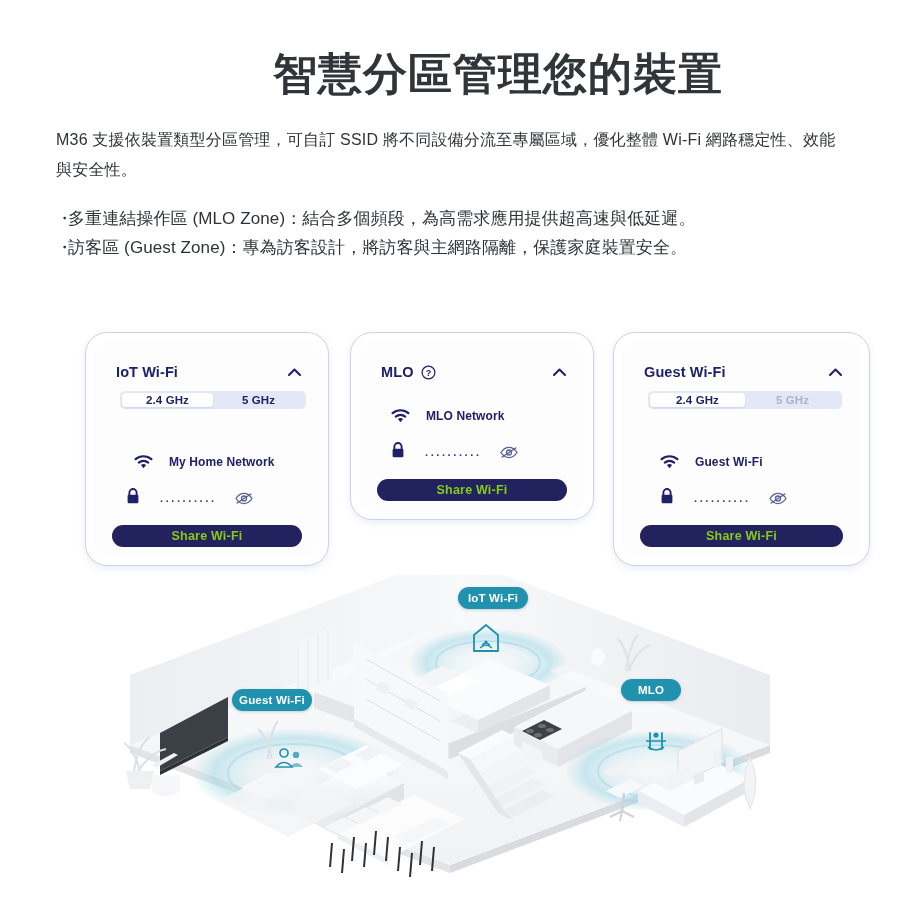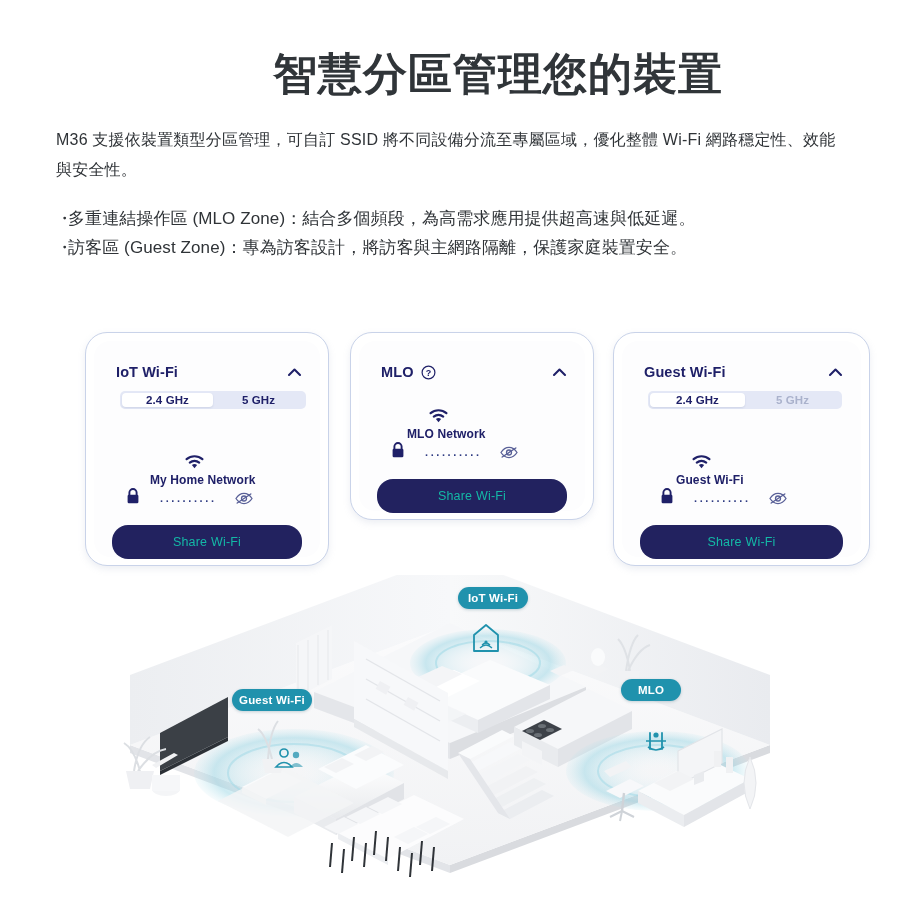--- a/index.html
+++ b/index.html
@@ -148,22 +148,21 @@
   .band-seg.active {
     background: #ffffff;
     box-shadow: 0 1px 2px rgba(80,95,140,0.14);
   }
   .band-seg.disabled { color: #aab2cc; font-weight: 700; }
 
   
   .ssid-row {
     position: absolute;
     display: flex;
-    align-items: center;
-    flex-direction: column;
+    align-items: flex-start;
   }
   .pass-row {
     position: absolute;
     display: flex;
     align-items: center;
   }
   #card-iot   .ssid-row { left: 40px; top: 114px; }
   #card-iot   .pass-row { left: 32px; top: 147px; }
   #card-mlo   .ssid-row { left: 32px; top: 68px; }
   #card-mlo   .pass-row { left: 32px; top: 101px; }
@@ -182,26 +181,26 @@
     font-size: 11px;
     letter-spacing: 2.6px;
     color: #2e3b82;
     font-weight: 700;
     line-height: 10px;
   }
   .eye-off { margin-left: 18px; display: inline-flex; align-items: center; }
 
   .share-btn {
     position: absolute;
-    height: 34px;
+    height: 22px;
     background: #22225f;
     border-radius: 16px;
-    color: #14b8a6;
+    color: #84cc16;
     font-size: 12.5px;
-    font-weight: 400;
+    font-weight: 700;
     display: flex;
     align-items: center;
     justify-content: center;
     letter-spacing: 0.2px;
     border: none;
     cursor: pointer;
     font-family: inherit;
   }
   #card-iot   .share-btn { left: 18px; right: 18px; top: 184px; }
   #card-mlo   .share-btn { left: 18px; right: 18px; top: 138px; }

